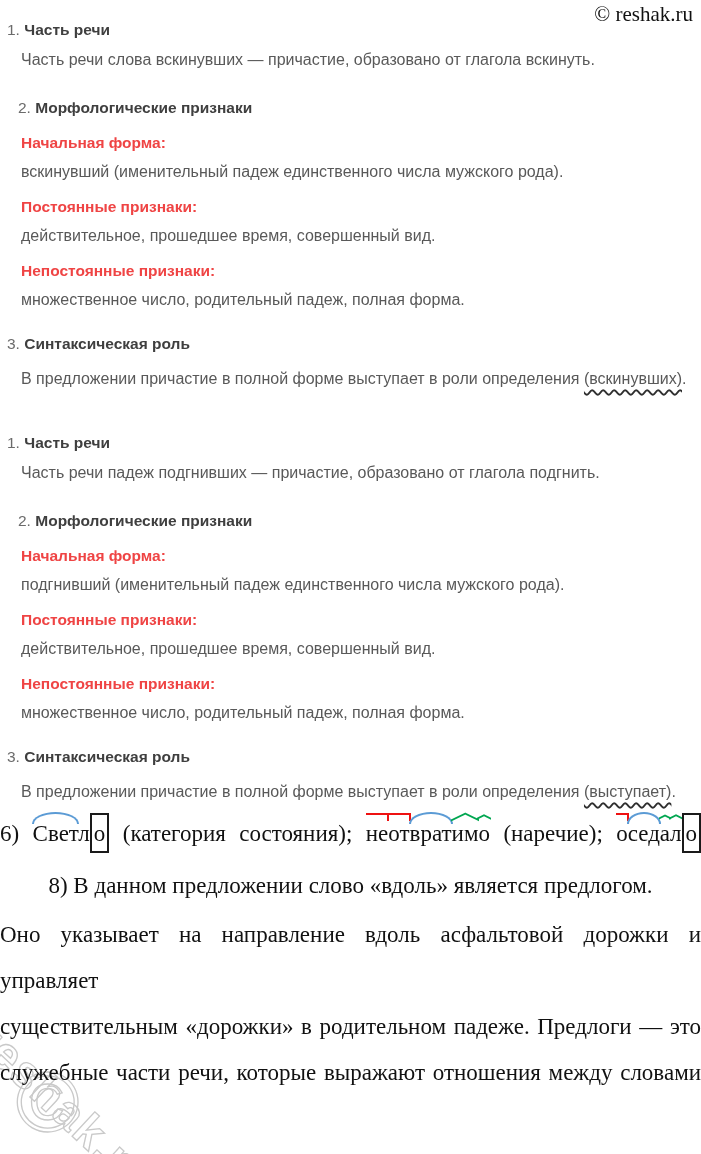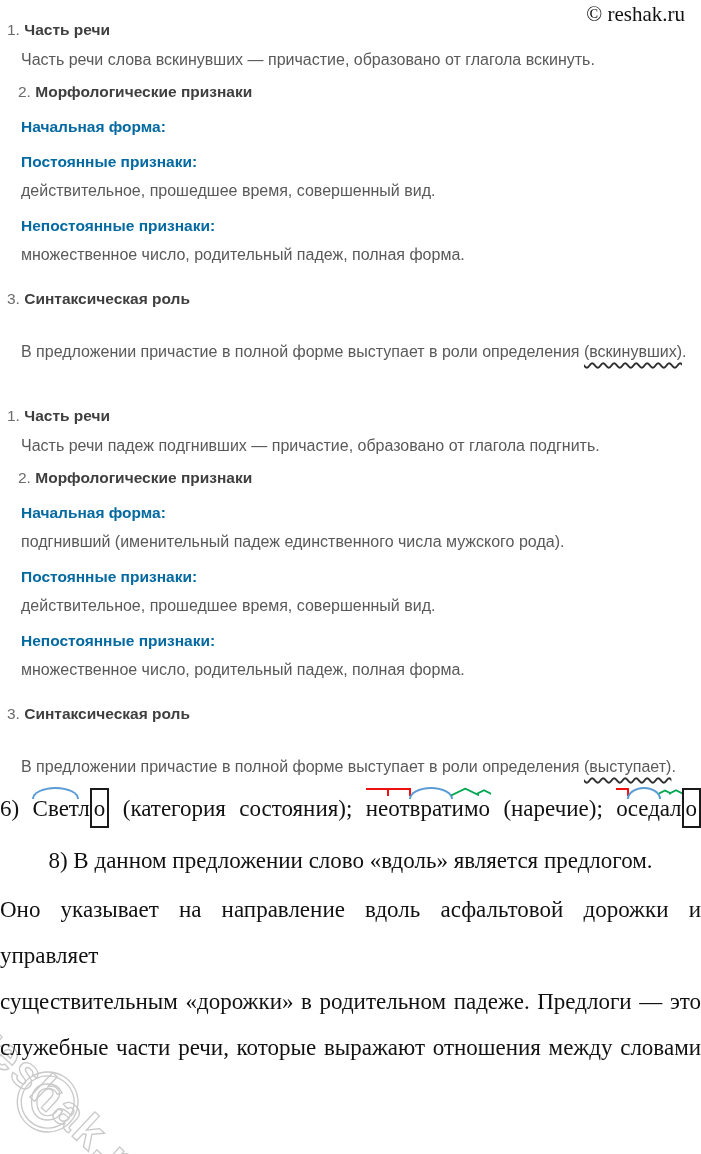--- a/index.html
+++ b/index.html
@@ -7,45 +7,45 @@
   .page {
     position:relative;
     width:701px; height:1154px;
     margin:0 auto;
     background:#fff;
     overflow:hidden;
     font-family:"Liberation Sans","DejaVu Sans",sans-serif;
   }
   
   .copyright {
-    position:absolute; top:2px; right:16px;
+    position:absolute; top:2px; right:8px;
     font-family:"Liberation Serif","DejaVu Serif",serif;
     font-size:21px; color:#111; z-index:3;
   }
   
   .sans { position:relative; z-index:2; padding-top:6px; }
   .analysis { }
   .analysis + .analysis { margin-top:44px; }
   .hrow { padding-left:7px; font-size:15.5px; line-height:20px; }
   .hrow .num { color:#6b6b6b; }
   .hrow .htitle { font-weight:bold; color:#3f3f3f; }
   .hrow.s1 { margin-top:14px; }
-  .hrow.s2 { margin-top:12px;padding-left:18px; }
+  .hrow.s2 { margin-top:28px;padding-left:18px; }
   .hrow.s3 { margin-top:24px; }
   .body {
     margin:9px 0 0 21px;
     font-size:16px; line-height:21px; color:#595959;
   }
   .red {
     margin:14px 0 0 21px;
     font-size:15.5px; line-height:21px;
-    font-weight:bold; color:#0369a1;
+    font-weight:bold; color:#ef4444;
   }
   .red + .body { margin-top:8px; }
-  .s3body { margin-top:32px; }
+  .s3body { margin-top:14px; }
   .wavy {
     text-decoration-line:underline;
     text-decoration-style:wavy;
     text-decoration-color:#2f2f2f;
     text-decoration-thickness:2px;
     text-underline-offset:5px;
   }
   
   .serif {
     position:relative; z-index:2;
@@ -113,20 +113,21 @@
   <div class="copyright">© reshak.ru</div>
 
   <div class="sans">
 
     <section class="analysis">
       <div class="hrow s1"><span class="num">1.</span> <span class="htitle">Часть речи</span></div>
       <p class="body">Часть речи слова вскинувших — причастие, образовано от глагола вскинуть.</p>
 
       <div class="hrow s2"><span class="num">2.</span> <span class="htitle">Морфологические признаки</span></div>
       <p class="red">Начальная форма:</p>
+      <p class="body">вскинувший (именительный падеж единственного числа мужского рода).</p>
       <p class="red">Постоянные признаки:</p>
       <p class="body">действительное, прошедшее время, совершенный вид.</p>
       <p class="red">Непостоянные признаки:</p>
       <p class="body">множественное число, родительный падеж, полная форма.</p>
 
       <div class="hrow s3"><span class="num">3.</span> <span class="htitle">Синтаксическая роль</span></div>
       <p class="body s3body"><span>В предложении причастие в полной форме выступает в роли определения </span><span class="wavy">(вскинувших)</span><span>.</span></p>
     </section>
 
     <section class="analysis">

